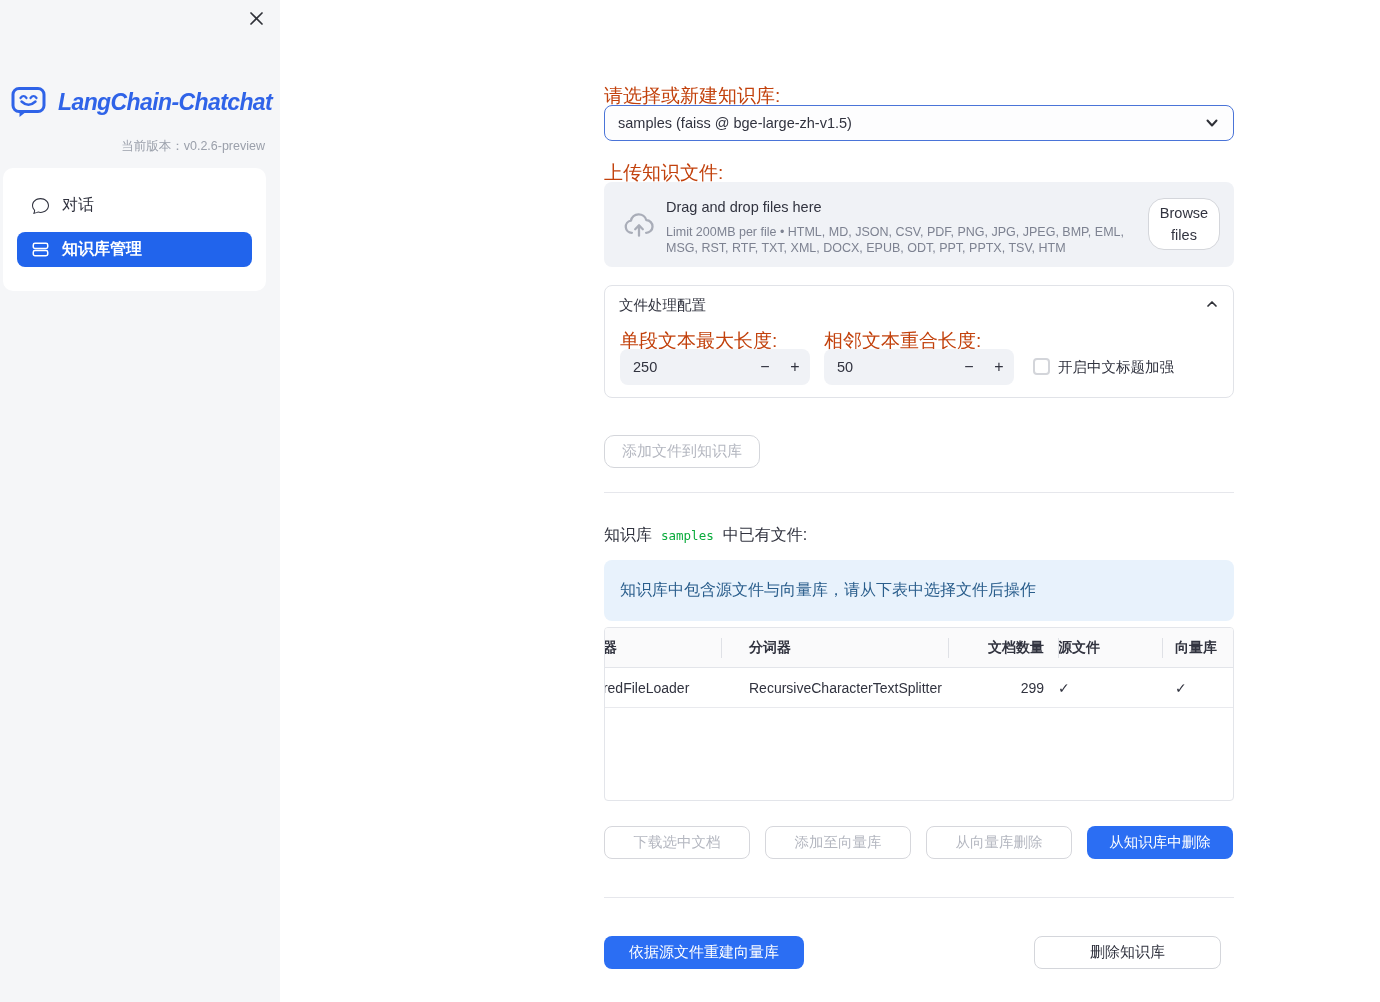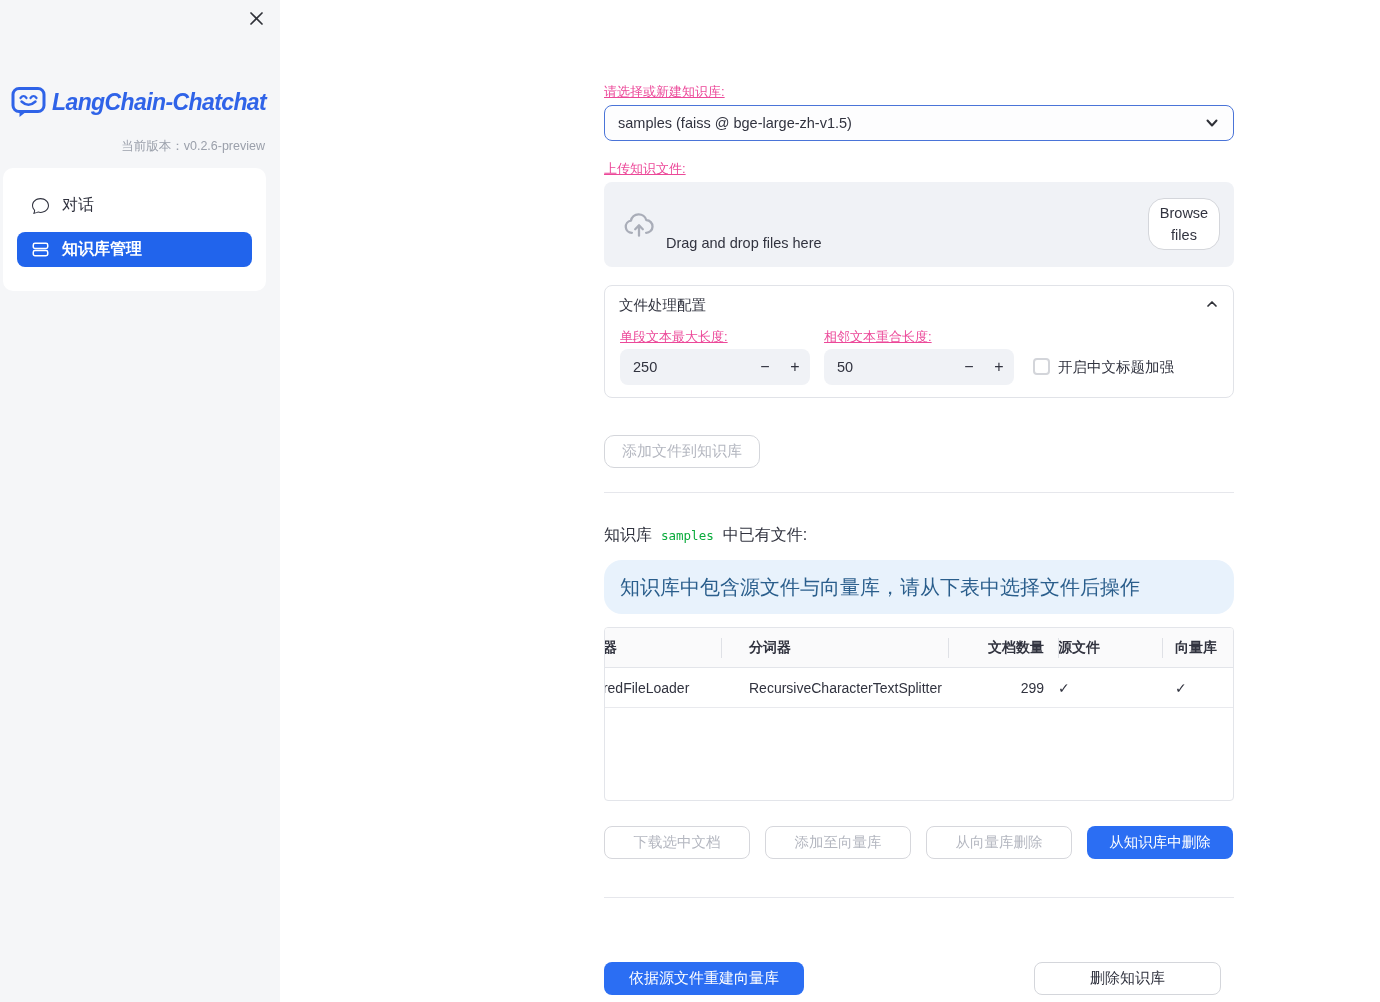--- a/index.html
+++ b/index.html
@@ -7,40 +7,40 @@
   body {
     font-family:"Liberation Sans","DejaVu Sans",sans-serif;
     color:#31333f;
     -webkit-font-smoothing:antialiased;
   }
   .page { position:relative; width:1380px; height:1002px; background:#ffffff; overflow:hidden; }
 
   
   .sidebar { position:absolute; left:0; top:0; width:280px; height:100%; background:#f5f6f8; }
   .close-btn { position:absolute; top:6px; right:12px; width:24px; height:24px; background:none; border:none; cursor:pointer; display:flex; align-items:center; justify-content:center; }
-  .logo-row { position:absolute; top:85px; left:11px; display:flex; align-items:center; gap:6px; white-space:nowrap; }
+  .logo-row { position:absolute; top:85px; left:11px; display:flex; align-items:center; gap:12px; white-space:nowrap; }
   .logo-text { font-size:23px; font-weight:bold; font-style:italic; color:#2f63e8; letter-spacing:-0.6px; }
   .version { position:absolute; top:138px; right:15px; font-size:12.5px; color:#9ba0ab; }
   .menu-card { position:absolute; left:3px; top:168px; width:263px; height:123px; background:#ffffff; border-radius:10px; }
   .menu-item { position:absolute; left:14px; right:14px; height:35px; border-radius:8px; display:flex; align-items:center; gap:13px; padding:0 10px 0 15px; font-size:16px; cursor:pointer; }
   .menu-item.m0 { top:20px; color:#31333f; }
   .menu-item.m1 { top:64px; background:#2164ec; color:#ffffff; font-weight:bold; }
 
   
   .main { position:absolute; left:280px; top:0; width:1100px; height:100%; background:#fff; }
   .col { position:absolute; left:324px; width:630px; }
 
-  .w-label { font-size:13px; color:#ec4899;text-decoration:underline; }
+  .w-label { font-size:19px; color:#c2410c; }
 
   .select-box { top:105px; height:36px; background:#fdfdfe; border:1px solid #4a74d8; border-radius:8px; display:flex; align-items:center; padding:0 12px 0 13px; font-size:14.5px; cursor:pointer; }
   .select-box .val { flex:1; }
 
   .uploader { top:182px; height:85px; background:#f0f2f6; border-radius:8px; }
   .up-cloud { position:absolute; left:17px; top:26px; }
-  .up-title { position:absolute; left:62px; top:17px; font-size:14.5px; color:#31333f;margin-top:36px; }
+  .up-title { position:absolute; left:62px; top:17px; font-size:14.5px; color:#31333f; }
   .up-limit { position:absolute; left:62px; top:42px; width:480px; font-size:12.5px; line-height:16px; color:#7d8291; }
   .browse-btn { position:absolute; right:14px; top:16px; width:72px; height:52px; background:#fff; border:1px solid #d4d6db; border-radius:16px; font-family:inherit; font-size:14.5px; line-height:1.55; color:#31333f; cursor:pointer; }
 
   .expander { top:285px; height:113px; border:1px solid #e1e3e8; border-radius:8px;padding-left:23px; }
   .exp-title { position:absolute; left:14px; top:10px; font-size:14.5px; }
   .exp-chevron { position:absolute; right:14px; top:11px; cursor:pointer; }
   .exp-label1 { position:absolute; left:15px; top:42px; }
   .exp-label2 { position:absolute; left:219px; top:42px; }
   .num-input { position:absolute; top:63px; width:190px; height:36px; background:#f0f2f6; border-radius:8px; display:flex; align-items:center; }
   .num-input.n1 { left:15px; } .num-input.n2 { left:219px; }
@@ -50,39 +50,39 @@
   .cb-label { position:absolute; left:453px; top:72px; font-size:14.5px; cursor:pointer; }
 
   .add-btn { top:435px; height:33px; width:auto; padding:0 17px; background:#fff; border:1px solid #d4d6db; border-radius:10px; color:#b4b7c0; font-size:15px; font-family:inherit; display:inline-flex; align-items:center; }
 
   .divider { height:1px; background:#e6e7ec; }
   .d1 { top:492px; } .d2 { top:897px; }
 
   .kb-line { top:525px; font-size:16px; display:flex; align-items:center; gap:7px; }
   .kb-code { font-family:"DejaVu Sans Mono","Liberation Mono",monospace; font-size:12.5px; color:#09ab3b; padding:0 2px; }
 
-  .info-box { top:560px; height:54px; background:#e8f2fc; border-radius:18px; color:#2a5e8c; font-size:20px; display:flex; align-items:center; padding:0 16px; }
+  .info-box { top:560px; height:61px; background:#e8f2fc; border-radius:8px; color:#2a5e8c; font-size:16px; display:flex; align-items:center; padding:0 16px; }
 
   .table { top:627px; height:174px; border:1px solid #e3e5ea; border-radius:4px; background:#fff; overflow:hidden; }
   .thead { position:relative; display:flex; height:40px; background:#fafafb; border-bottom:1px solid #e3e5ea; font-weight:bold; font-size:14px; align-items:center; }
   .trow { display:flex; height:40px; border-bottom:1px solid #e9eaee; font-size:14px; align-items:center; background:#fff; }
   .tc { display:flex; align-items:center; height:100%; overflow:hidden; white-space:nowrap; }
   .c1 { width:116px; } .c2 { width:227px; padding-left:28px; }
   .c3 { width:110px; justify-content:flex-end; padding-right:14px; }
   .c4 { width:104px; } .c5 { width:71px; padding-left:13px; }
   .clip-head { margin-left:-58px; white-space:nowrap; }
   .clip-cell { margin-left:-62px; white-space:nowrap; }
   .vsep { position:absolute; top:10px; width:1px; height:20px; background:#dfe1e6; }
 
   .btn-row { top:826px; display:flex; gap:15px; }
   .sbtn { width:146px; height:33px; border-radius:8px; font-size:14.5px; font-family:inherit; cursor:pointer; }
   .sbtn.disabled { background:#fff; border:1px solid #d6d7dc; color:#b4b7c0; }
   .sbtn.primary { background:#2b6ef3; border:none; color:#fff; }
 
-  .bottom-row { top:962px; height:33px;padding-left:28px; }
+  .bottom-row { top:936px; height:33px;padding-left:28px; }
   .rebuild-btn { position:absolute; left:0; top:0; width:200px; height:33px; background:#2b6ef3; border:none; border-radius:8px; color:#fff; font-size:15px; font-family:inherit; cursor:pointer; }
   .delete-kb-btn { position:absolute; left:430px; top:0; width:187px; height:33px; background:#fff; border:1px solid #d4d6db; border-radius:8px; color:#31333f; font-size:15px; font-family:inherit; cursor:pointer; }
 </style>
 </head>
 <body>
 
 <div class="page">
 
   <aside class="sidebar">
     <button class="close-btn">
@@ -136,20 +136,21 @@
 
     <div class="col w-label" style="top:160px;">上传知识文件:</div>
 
     <div class="col uploader">
       <svg class="up-cloud" width="36" height="34" viewBox="0 0 24 24">
         <path d="M7 17.5a4.3 4.3 0 0 1-.7-8.55A5.6 5.6 0 0 1 17.2 8.6 4 4 0 0 1 17 17.5" fill="none" stroke="#a9adb8" stroke-width="1.6" stroke-linecap="round" stroke-linejoin="round"></path>
         <path d="M12 19.5 V12.5" stroke="#a9adb8" stroke-width="1.6" stroke-linecap="round"></path>
         <path d="M9.3 15 L12 12.3 L14.7 15" fill="none" stroke="#a9adb8" stroke-width="1.6" stroke-linecap="round" stroke-linejoin="round"></path>
       </svg>
       <div class="up-title">Drag and drop files here</div>
+      <div class="up-limit">Limit 200MB per file • HTML, MD, JSON, CSV, PDF, PNG, JPG, JPEG, BMP, EML, MSG, RST, RTF, TXT, XML, DOCX, EPUB, ODT, PPT, PPTX, TSV, HTM</div>
       <button class="browse-btn">Browse files</button>
     </div>
 
     <div class="col expander">
       <div class="exp-title">文件处理配置</div>
       <svg class="exp-chevron" width="14" height="14" viewBox="0 0 14 14">
         <path d="M3 9 L7 5 L11 9" fill="none" stroke="#2f3138" stroke-width="1.7" stroke-linecap="round" stroke-linejoin="round"></path>
       </svg>
 
       <div class="exp-label1 w-label">单段文本最大长度:</div>

